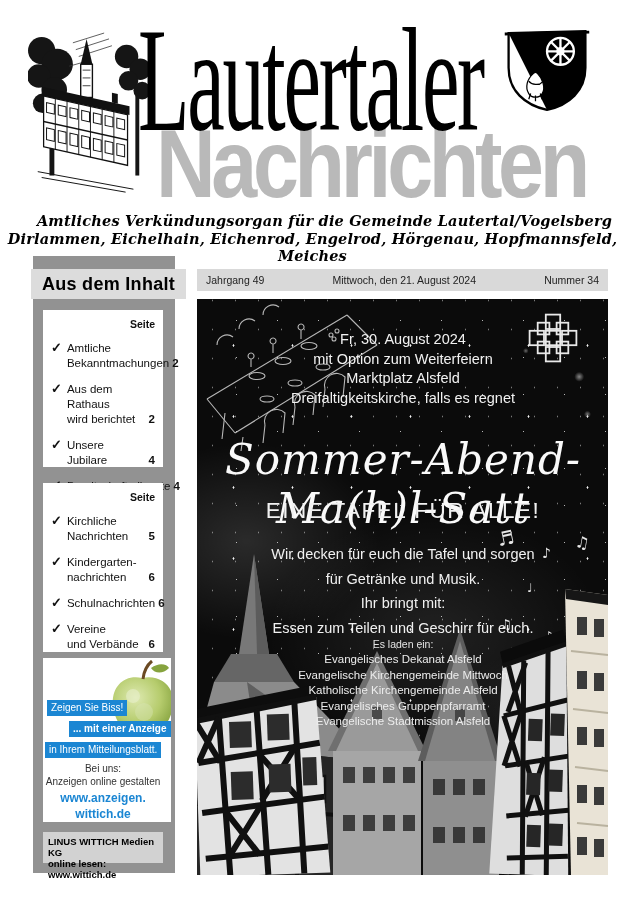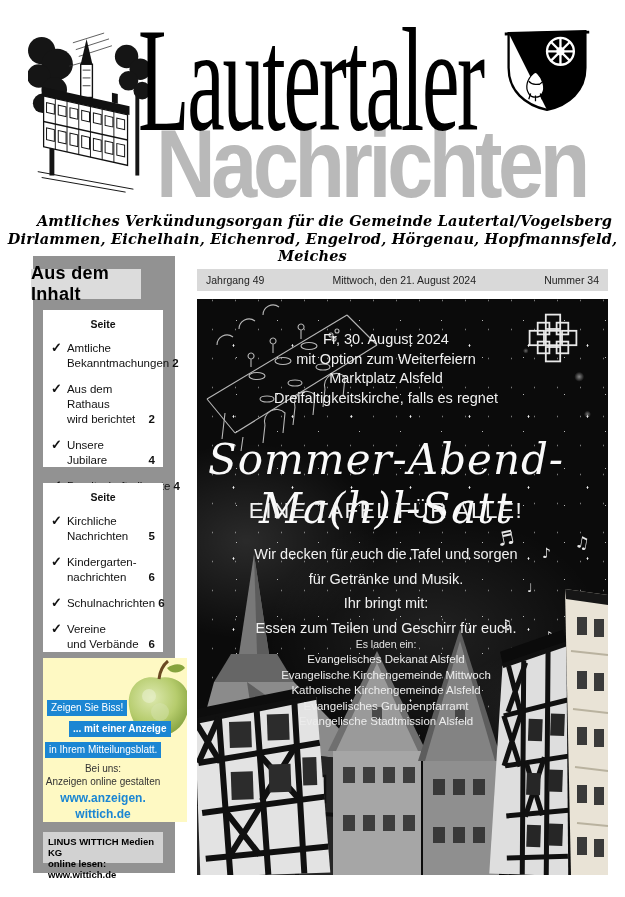--- a/index.html
+++ b/index.html
@@ -16,34 +16,34 @@
     font-weight:bold;font-size:96px;line-height:1;color:#b9b9b9;
     letter-spacing:-5px;transform:scaleX(.86);transform-origin:0 0;white-space:nowrap;}
   .crest{position:absolute;left:499px;top:24px;width:96px;height:94px;z-index:4;}
   .subtitle{position:absolute;left:0;width:625px;text-align:center;z-index:5;
     font-family:"DejaVu Serif",serif;font-style:italic;font-weight:bold;
     font-size:14.5px;color:#000;letter-spacing:.2px;}
   .sub1{top:212px;margin-left:12px;} .sub2{top:230px;}
 
   
   .sidebar{position:absolute;left:33px;top:256px;width:142px;height:617px;background:#929292;}
-  .inhalt-header{position:absolute;left:-2px;top:13px;width:110px;height:30px;background:#dcdcdc;
+  .inhalt-header{position:absolute;left:-2px;top:13px;width:155px;height:30px;background:#dcdcdc;
     display:flex;align-items:center;justify-content:center;
     font-weight:bold;font-size:18px;letter-spacing:.3px;color:#000;}
   .toc-box{position:absolute;left:10px;width:120px;background:#fff;
     box-sizing:border-box;padding:8px 8px 10px;}
   .box1{top:54px;height:157px;} .box2{top:227px;height:169px;}
-  .seite{text-align:center;font-weight:bold;font-size:10.5px;}
+  .seite{text-align:right;font-weight:bold;font-size:10.5px;}
   .toc-row{display:flex;align-items:flex-end;margin-top:11px;font-size:11.5px;line-height:15px;}
   .check{font-weight:bold;font-size:13px;margin-right:5px;align-self:flex-start;line-height:14px;}
   .toc-label{flex:1;white-space:pre-line;}
   .toc-page{font-weight:bold;font-size:11.5px;margin-left:3px;}
 
   
-  .ad-box{position:absolute;left:10px;top:402px;width:144px;height:164px;background:#fef9c3;overflow:hidden;}
+  .ad-box{position:absolute;left:10px;top:402px;width:128px;height:164px;background:#ffffff;overflow:hidden;}
   .apple{position:absolute;right:-4px;top:2px;width:66px;height:78px;}
   .badge{position:absolute;background:#1b86d3;color:#fff;font-size:10px;line-height:12px;
     padding:2px 4px;white-space:nowrap;}
   .badge1{left:4px;top:42px;} .badge2{left:26px;top:63px;font-weight:bold;} .badge3{left:2px;top:84px;}
   .ad-txt{position:absolute;left:0;width:120px;text-align:center;font-size:10px;color:#333;}
   .ad-t1{top:105px;} .ad-t2{top:118px;}
   .ad-url{position:absolute;left:0;top:132px;width:120px;text-align:center;
     font-weight:bold;font-size:12px;line-height:16px;color:#1b86d3;}
   .publisher{position:absolute;left:10px;top:576px;width:120px;height:31px;background:#d2d2d2;
     box-sizing:border-box;padding:4px 5px;font-weight:bold;font-size:9.5px;line-height:11px;color:#000;}
@@ -61,21 +61,21 @@
       radial-gradient(ellipse 150px 90px at 85% 72%, rgba(255,255,255,.07), transparent 70%),
       radial-gradient(circle 7px at 93% 13.5%, rgba(215,215,215,.6), transparent 70%),
       radial-gradient(circle 5px at 95% 20%, rgba(205,205,205,.55), transparent 70%),
       radial-gradient(circle 4px at 80% 9%, rgba(200,200,200,.5), transparent 70%),
       radial-gradient(rgba(255,255,255,.95) .7px, transparent 1.2px),
       radial-gradient(rgba(255,255,255,.7) .6px, transparent 1px),
       radial-gradient(rgba(255,255,255,.45) .5px, transparent .9px);
     background-size:100% 100%,100% 100%,100% 100%,100% 100%,100% 100%,100% 100%,
       59px 71px,41px 37px,23px 29px;
     background-position:0 0,0 0,0 0,0 0,0 0,0 0,7px 11px,19px 3px,4px 16px;}
-  .pt{position:absolute;left:0;width:378px;text-align:center;color:#f1f1f1;z-index:6;}
+  .pt{position:absolute;left:17px;width:378px;text-align:center;color:#f1f1f1;z-index:6;}
   .p-details{top:31px;font-size:14.5px;line-height:19.5px;}
   .p-script{top:136px;font-family:"DejaVu Serif",serif;font-style:italic;font-size:42px;
     letter-spacing:1px;color:#fafafa;}
   .p-head{top:199px;font-size:22.5px;letter-spacing:1.5px;}
   .p-body{top:243px;font-size:14.5px;line-height:24.5px;}
   .p-invite{top:339px;font-size:10.5px;color:#e4e4e4;}
   .p-hosts{top:353px;font-size:11.5px;line-height:15.5px;color:#ececec;}
   .sketch-table{position:absolute;left:2px;top:2px;width:182px;height:152px;z-index:4;}
   .cross-logo{position:absolute;right:28px;top:12px;width:54px;height:54px;z-index:4;}
   .steeple{position:absolute;left:0;top:255px;width:152px;height:321px;z-index:3;}

